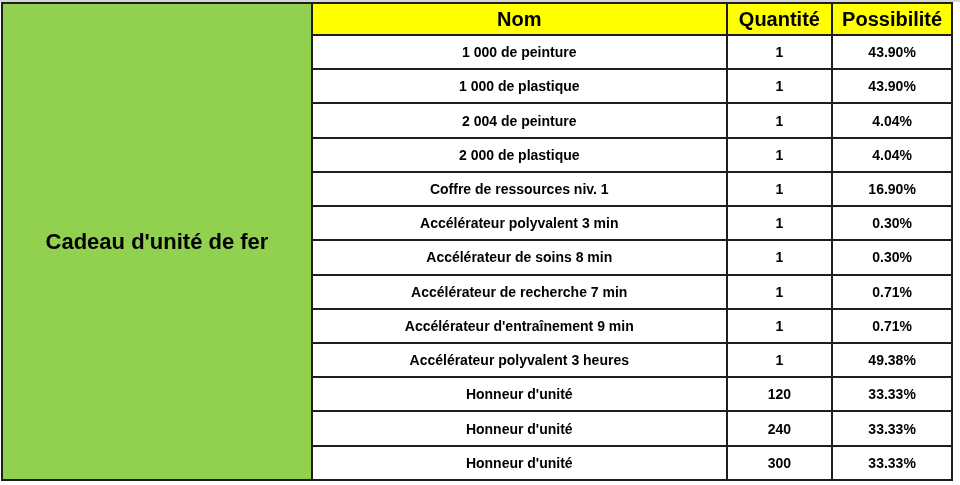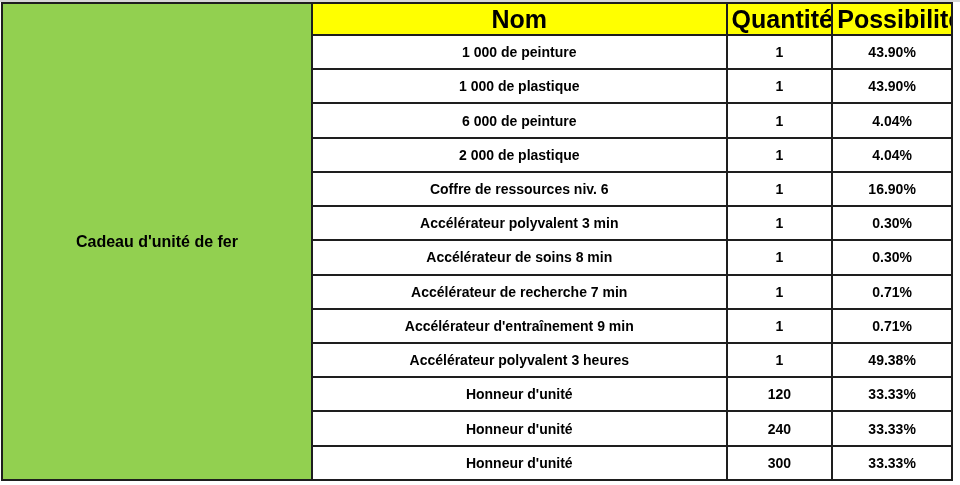--- a/index.html
+++ b/index.html
@@ -41,26 +41,26 @@
     overflow: hidden;
     white-space: nowrap;
   }
   .col-group { width: 308px; }
   .col-name  { width: 412px; }
   .col-qty   { width: 105px; }
   .col-poss  { width: 119px; }
 
   td.group-cell {
     background: var(--group-bg, #92d050);
-    font-size: 16px;
+    font-size: 22px;
   }
   tr.header-row { height: 32px; }
   tr.header-row th {
     background: var(--header-bg, #ffff00);
-    font-size: 25px;
+    font-size: 20px;
     margin-left: 40px;
   }
   tr.data-row td {
     background: var(--row-bg, #ffffff);
     font-size: 14px;
   }
 </style>
 </head>
 <body>
 
@@ -85,31 +85,31 @@
           <td>1 000 de peinture</td>
           <td>1</td>
           <td>43.90%</td>
         </tr>
         <tr class="data-row">
           <td>1 000 de plastique</td>
           <td>1</td>
           <td>43.90%</td>
         </tr>
         <tr class="data-row">
-          <td>6 000 de peinture</td>
+          <td>2 004 de peinture</td>
           <td>1</td>
           <td>4.04%</td>
         </tr>
         <tr class="data-row">
           <td>2 000 de plastique</td>
           <td>1</td>
           <td>4.04%</td>
         </tr>
         <tr class="data-row">
-          <td>Coffre de ressources niv. 6</td>
+          <td>Coffre de ressources niv. 1</td>
           <td>1</td>
           <td>16.90%</td>
         </tr>
         <tr class="data-row">
           <td>Accélérateur polyvalent 3 min</td>
           <td>1</td>
           <td>0.30%</td>
         </tr>
         <tr class="data-row">
           <td>Accélérateur de soins 8 min</td>

